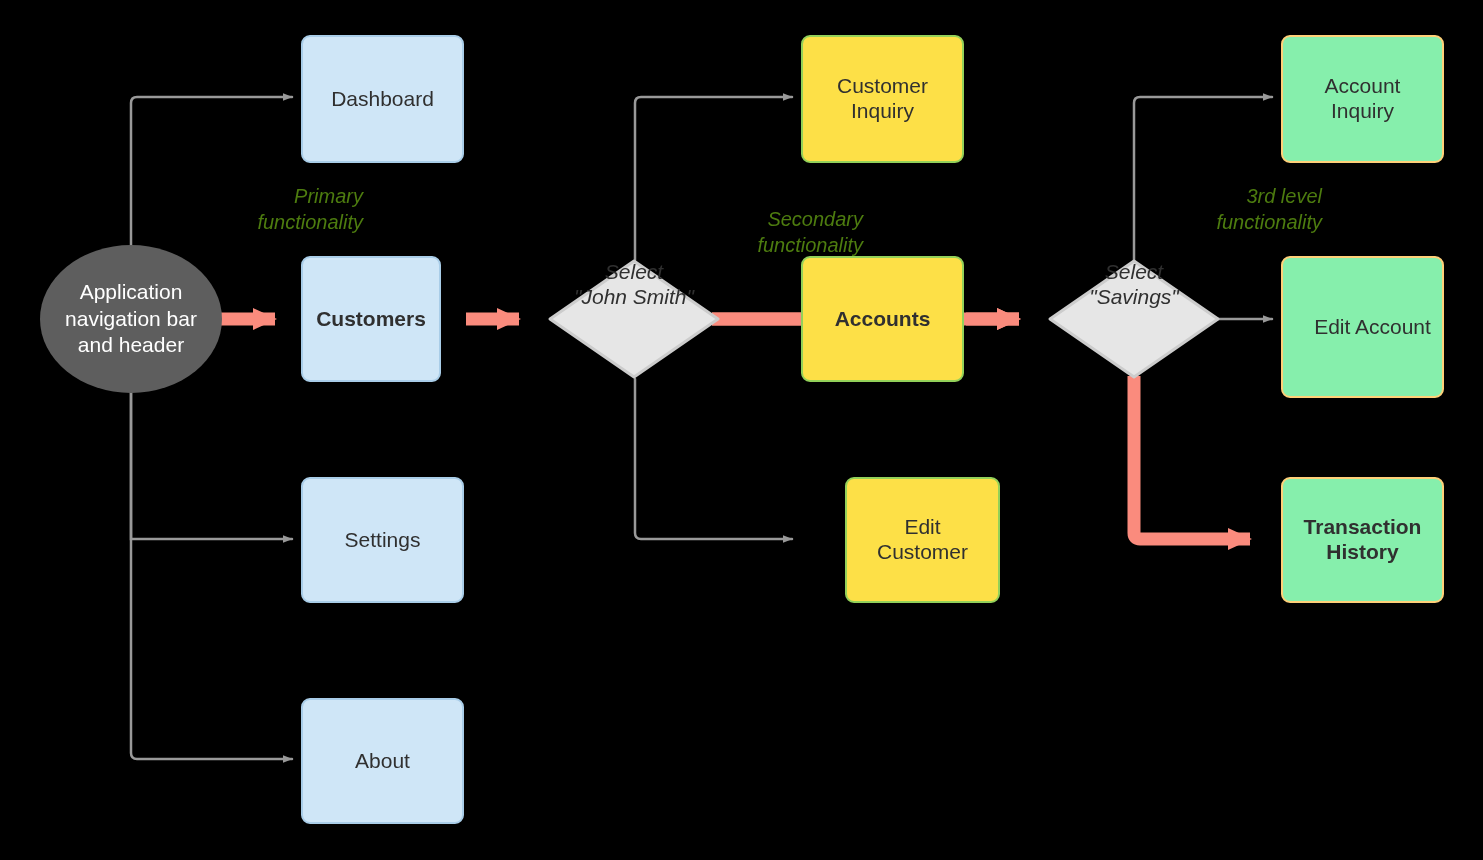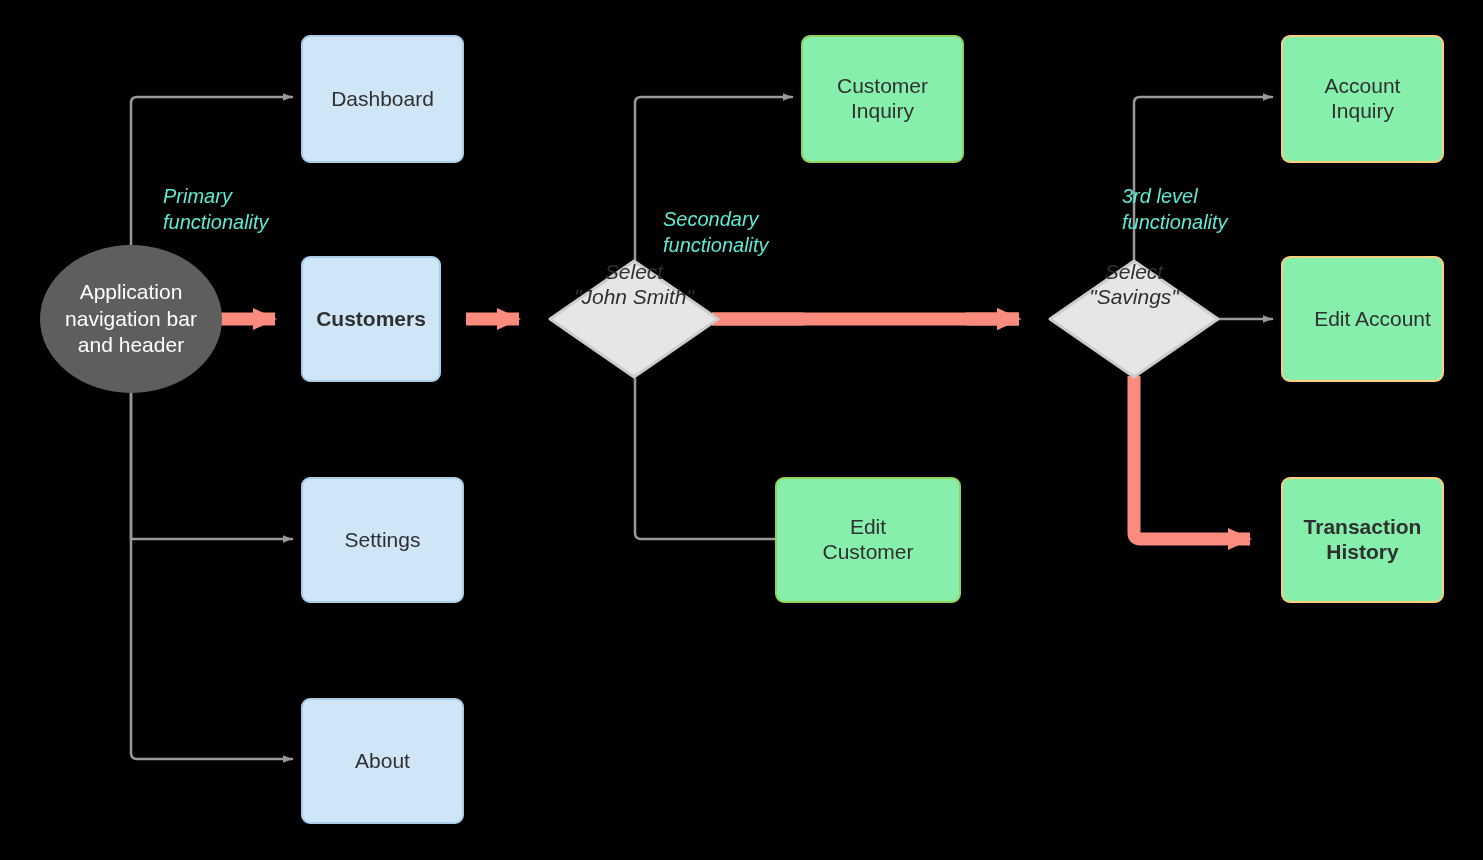--- a/index.html
+++ b/index.html
@@ -33,21 +33,21 @@
     line-height: 1.18;
   }
   .node-box {
     border-radius: 9px;
     border-width: 2px;
     border-style: solid;
     font-size: 21px;
     color: #303030;
   }
   .node-box.blue   { background: #cfe6f7; border-color: #a9cde8; }
-  .node-box.green  { background: #86efac; border-color: #93d159; }
+  .node-box.green  { background: #fde047; border-color: #93d159; }
   .node-box.yellow { background: #86efac; border-color: #ffd079; }
   .node-box.bold   { font-weight: bold; }
 
   .node-circle {
     border-radius: 50%;
     background: #5e5e5e;
     color: #ffffff;
     font-size: 21px;
     line-height: 1.28;
   }
@@ -67,22 +67,22 @@
     color: #303030;
     text-align: center;
     line-height: 1.2;
     z-index: 2;
     white-space: pre-line;
   }
   .annotation {
     position: absolute;
     font-size: 20px;
     font-style: italic;
-    color: #5eead4;
-    text-align: left;
+    color: #4d7c0f;
+    text-align: right;
     line-height: 1.3;
     white-space: pre-line;
   }
   .label-2line { white-space: pre-line; }
 </style>
 </head>
 <body>
 
 <div id="canvas">
 
@@ -174,40 +174,43 @@
     </svg>
     <span class="node-diamond-label">Select
 "John Smith"</span>
   </div>
 
   <div class="node node-box green" style="left:801px; top:35px; width:163px; height:128px;">
     <span class="label-2line">Customer
 Inquiry</span>
   </div>
 
-
-  <div class="node node-box green" style="left:775px; top:477px; width:186px; height:126px;">
+  <div class="node node-box green bold" style="left:801px; top:256px; width:163px; height:126px;">
+    <span class="label-2line">Accounts</span>
+  </div>
+
+  <div class="node node-box green" style="left:845px; top:477px; width:155px; height:126px;">
     <span class="label-2line">Edit
 Customer</span>
   </div>
 
   <div class="node-diamond-wrap" style="left:1048px; top:259px; width:172px; height:120px;">
     <svg class="diamond-shape" width="172" height="120" viewBox="0 0 172 120">
       <path d="M86,2 L170,60 L86,118 L2,60 Z" fill="#e6e6e6" stroke="#cccccc" stroke-width="3" stroke-linejoin="round"></path>
     </svg>
     <span class="node-diamond-label">Select
 "Savings"</span>
   </div>
 
   <div class="node node-box yellow" style="left:1281px; top:35px; width:163px; height:128px;">
     <span class="label-2line">Account
 Inquiry</span>
   </div>
 
-  <div class="node node-box yellow" style="left:1281px; top:256px; width:163px; height:126px;padding-left:20px;">
+  <div class="node node-box yellow" style="left:1281px; top:256px; width:163px; height:142px;padding-left:20px;">
     <span class="label-2line">Edit Account</span>
   </div>
 
   <div class="node node-box yellow bold" style="left:1281px; top:477px; width:163px; height:126px;">
     <span class="label-2line">Transaction
 History</span>
   </div>
 
   <div class="annotation" style="left:163px; top:183px; width:200px;">Primary
 functionality</div>

